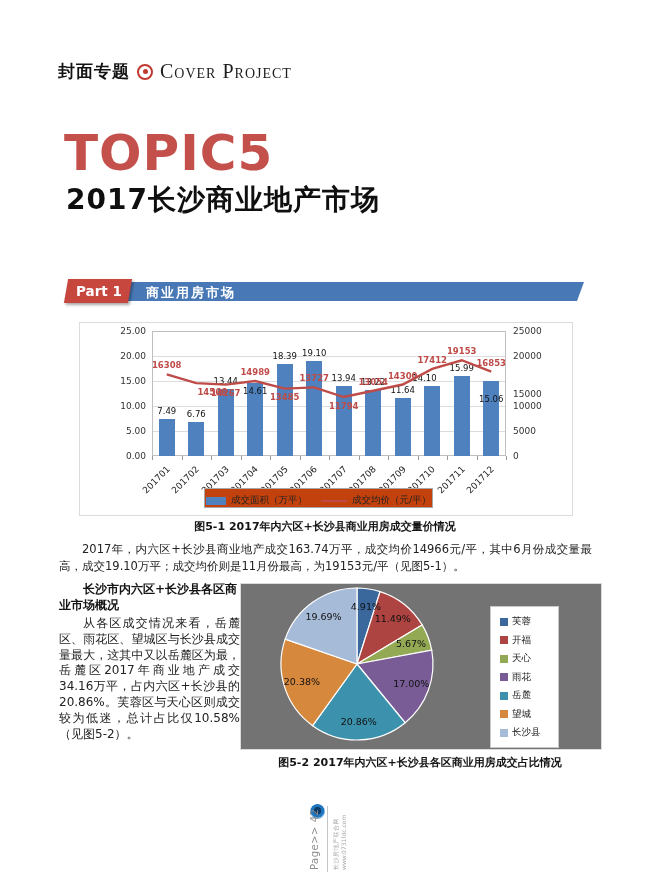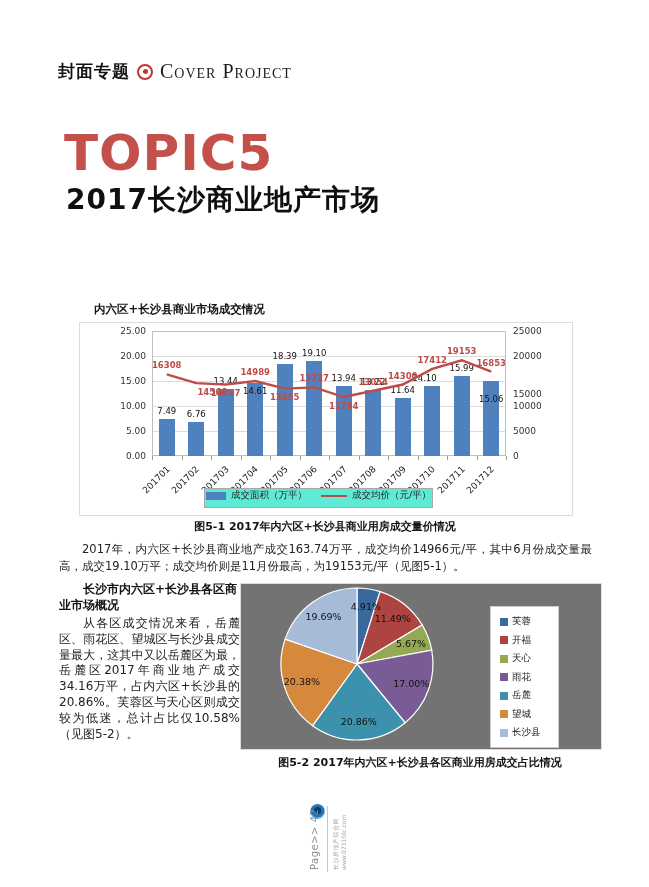--- a/index.html
+++ b/index.html
@@ -65,22 +65,27 @@
 
   <div class="abs brand">
     <span class="brand-cn">封面专题</span>
     <span class="brand-icon"></span>
     <span class="brand-en">Cover Project</span>
   </div>
 
   <div class="abs topic-title">TOPIC5</div>
   <div class="abs topic-sub">2017长沙商业地产市场</div>
 
-
-  <div class="abs chart1-heading">内六区+长沙县商业市场成交情况</div>
+  <div class="abs section">
+    <span class="section-bar"></span>
+    <span class="part-box"></span>
+    <span class="part-label">Part 1</span>
+    <span class="section-title">商业用房市场</span>
+  </div>
+
 
   <div class="abs chart1">
       <div class="cel" style="left: 72px; top: 108px; width: 354px; height: 1px; background: rgb(220, 220, 220);"></div>
       <div class="cel" style="left: 72px; top: 83px; width: 354px; height: 1px; background: rgb(220, 220, 220);"></div>
       <div class="cel" style="left: 72px; top: 58px; width: 354px; height: 1px; background: rgb(220, 220, 220);"></div>
       <div class="cel" style="left: 72px; top: 33px; width: 354px; height: 1px; background: rgb(220, 220, 220);"></div>
       <div class="cel" style="left: 72px; top: 8px; width: 354px; height: 125px; border: 1px solid rgb(191, 191, 191); box-sizing: border-box;"></div>
       <div class="cel" style="left: 22px; top: 127.5px; width: 44px; text-align: right; font-size: 9px; color: rgb(51, 51, 51);">0.00</div>
       <div class="cel" style="left: 22px; top: 102.5px; width: 44px; text-align: right; font-size: 9px; color: rgb(51, 51, 51);">5.00</div>
       <div class="cel" style="left: 22px; top: 77.5px; width: 44px; text-align: right; font-size: 9px; color: rgb(51, 51, 51);">10.00</div>
@@ -150,21 +155,21 @@
       <div class="cel" style="left: 83.75px; top: 141px; width: 60px; text-align: right; font-size: 9px; color: rgb(34, 34, 34); transform: rotate(-45deg); transform-origin: 100% 0px;">201703</div>
       <div class="cel" style="left: 113.25px; top: 141px; width: 60px; text-align: right; font-size: 9px; color: rgb(34, 34, 34); transform: rotate(-45deg); transform-origin: 100% 0px;">201704</div>
       <div class="cel" style="left: 142.75px; top: 141px; width: 60px; text-align: right; font-size: 9px; color: rgb(34, 34, 34); transform: rotate(-45deg); transform-origin: 100% 0px;">201705</div>
       <div class="cel" style="left: 172.25px; top: 141px; width: 60px; text-align: right; font-size: 9px; color: rgb(34, 34, 34); transform: rotate(-45deg); transform-origin: 100% 0px;">201706</div>
       <div class="cel" style="left: 201.75px; top: 141px; width: 60px; text-align: right; font-size: 9px; color: rgb(34, 34, 34); transform: rotate(-45deg); transform-origin: 100% 0px;">201707</div>
       <div class="cel" style="left: 231.25px; top: 141px; width: 60px; text-align: right; font-size: 9px; color: rgb(34, 34, 34); transform: rotate(-45deg); transform-origin: 100% 0px;">201708</div>
       <div class="cel" style="left: 260.75px; top: 141px; width: 60px; text-align: right; font-size: 9px; color: rgb(34, 34, 34); transform: rotate(-45deg); transform-origin: 100% 0px;">201709</div>
       <div class="cel" style="left: 290.25px; top: 141px; width: 60px; text-align: right; font-size: 9px; color: rgb(34, 34, 34); transform: rotate(-45deg); transform-origin: 100% 0px;">201710</div>
       <div class="cel" style="left: 319.75px; top: 141px; width: 60px; text-align: right; font-size: 9px; color: rgb(34, 34, 34); transform: rotate(-45deg); transform-origin: 100% 0px;">201711</div>
       <div class="cel" style="left: 349.25px; top: 141px; width: 60px; text-align: right; font-size: 9px; color: rgb(34, 34, 34); transform: rotate(-45deg); transform-origin: 100% 0px;">201712</div>
-      <div class="cel" style="left: 124px; top: 165px; width: 227px; height: 18px; border: 1px solid rgb(168, 168, 168); display: flex; align-items: flex-start; justify-content: center; gap: 14px; font-size: 9.5px; background: #5eead4; color: rgb(34, 34, 34);">
+      <div class="cel" style="left: 124px; top: 165px; width: 227px; height: 18px; border: 1px solid rgb(168, 168, 168); display: flex; align-items: flex-end; justify-content: center; gap: 14px; font-size: 9.5px; background: #c2410c; color: rgb(34, 34, 34);">
         <span style="display: flex; align-items: center; gap: 5px;">
           <span style="width: 20px; height: 8px; background: rgb(78, 129, 189);"></span>
           <span>成交面积（万平）</span>
         </span>
         <span style="display: flex; align-items: center; gap: 5px;">
           <span style="width: 26px; height: 0px; border-top: 2.5px solid rgb(190, 75, 72);"></span>
           <span>成交均价（元/平）</span>
         </span>
       </div>
     </div>

